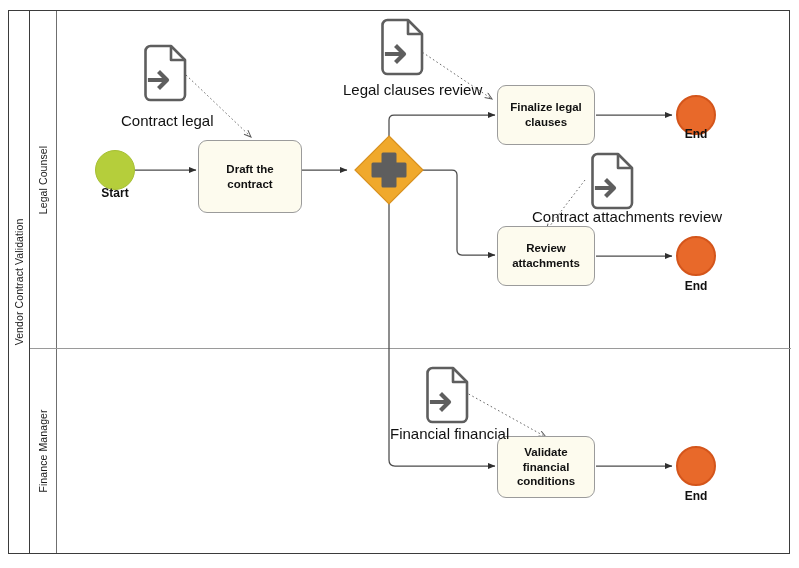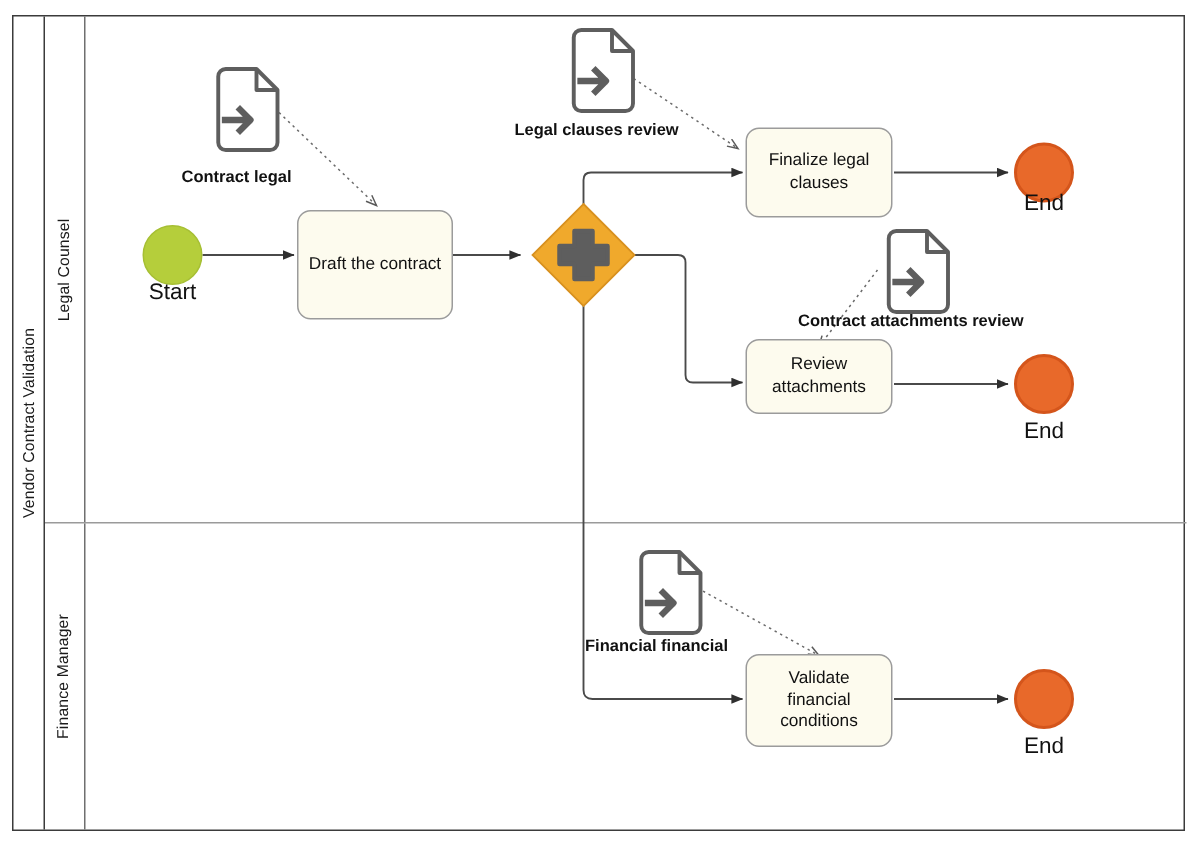--- a/index.html
+++ b/index.html
@@ -22,27 +22,27 @@
         border-right:1.2px solid #6f6f6f;box-sizing:border-box;
         display:flex;align-items:center;justify-content:center;}
   .lane-header .vtext{transform:rotate(-90deg);white-space:nowrap;
         font-size:10.5px;color:#1b1b1b;letter-spacing:.1px;}
 
   
   .node{position:absolute;}
   .task{border:1.1px solid #9b9b9b;border-radius:9px;background:#FDFBEE;
         display:flex;align-items:center;justify-content:center;text-align:center;
         font-size:11.5px;color:#111;line-height:1.28;box-sizing:border-box;
-        padding:2px 6px;}
+        padding:2px 6px;font-weight:bold;}
   .event{border-radius:50%;box-sizing:border-box;}
   .event.start{background:#B5CE3B;border:1.3px solid #A6BF33;}
   .event.end{background:#E8692A;border:2.4px solid #D4551B;}
-  .ev-label{position:absolute;text-align:center;font-size:15px;color:#111;
-        white-space:nowrap;}
-  .do-label{position:absolute;font-size:11px;color:#111;white-space:nowrap;font-weight:bold;}
+  .ev-label{position:absolute;text-align:center;font-size:12px;color:#111;
+        white-space:nowrap;font-weight:bold;}
+  .do-label{position:absolute;font-size:15px;color:#111;white-space:nowrap;}
 
   
   .gateway{position:absolute;}
   .gateway svg{display:block;}
 
   
   .dataobj svg{display:block;}
 
   svg.wires{position:absolute;left:0;top:0;width:799px;height:568px;
         pointer-events:none;overflow:visible;}
@@ -118,21 +118,21 @@
       <polygon points="36,2 70,36 36,70 2,36" fill="#F0A92C" stroke="#D89120" stroke-width="1.2"></polygon>
       <path d="M30,20 h12 v10 h10 v12 h-10 v10 h-12 v-10 h-10 v-12 h10 z" fill="#5E5E5E" stroke="#5E5E5E" stroke-width="3" stroke-linejoin="round"></path>
     </svg>
   </div>
 
   <div class="node task" style="left:497px;top:85px;width:98px;height:60px;">Finalize legal clauses</div>
 
   <div class="node event end" style="left:676px;top:95px;width:40px;height:40px;"></div>
   <div class="ev-label" style="left:656px;top:127px;width:80px;">End</div>
 
-  <div class="node task" style="left:497px;top:226px;width:98px;height:50px;">Review attachments</div>
+  <div class="node task" style="left:497px;top:226px;width:98px;height:60px;">Review attachments</div>
 
   <div class="node event end" style="left:676px;top:236px;width:40px;height:40px;"></div>
   <div class="ev-label" style="left:656px;top:279px;width:80px;">End</div>
 
   <div class="node task" style="left:497px;top:436px;width:98px;height:62px;">Validate financial conditions</div>
 
   <div class="node event end" style="left:676px;top:446px;width:40px;height:40px;"></div>
   <div class="ev-label" style="left:656px;top:489px;width:80px;">End</div>
 
   <div class="node dataobj" style="left:142px;top:44px;width:46px;height:58px;">

